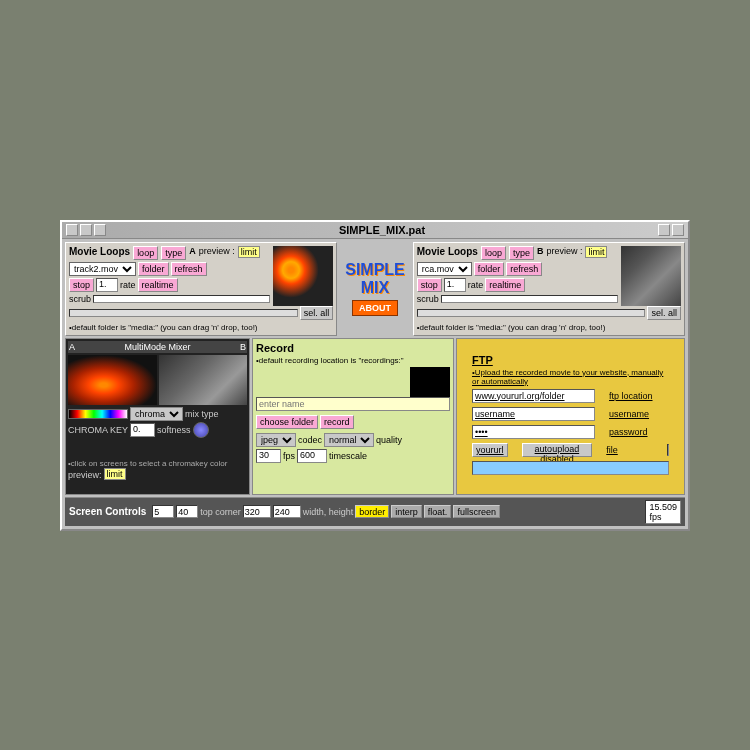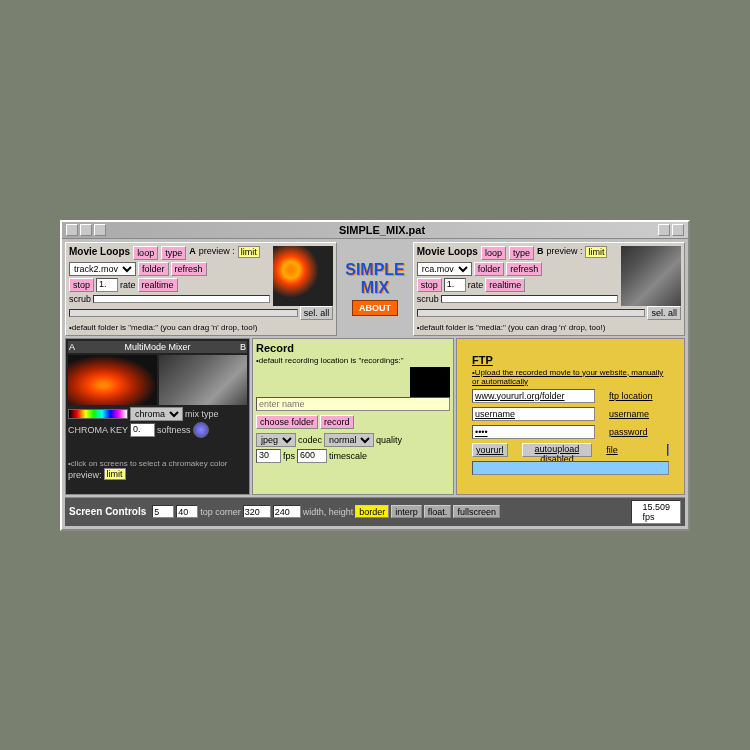--- a/index.html
+++ b/index.html
@@ -403,21 +403,21 @@
       height: 13px;
       cursor: pointer;
       color: #000;
     }
     .sc-btn-yellow {
       background: #ffee00;
     }
     .sc-fps {
       background: #fff;
       border: 1px inset #888;
-      padding: 1px 10px;
+      padding: 1px 3px;
       font-size: 9px;
       margin-left: auto;
       white-space: nowrap;
     }
     select.small-select {
       font-size: 9px;
       height: 14px;
       border: 1px solid #888;
       background: #c8c8c8;
       padding: 0;

